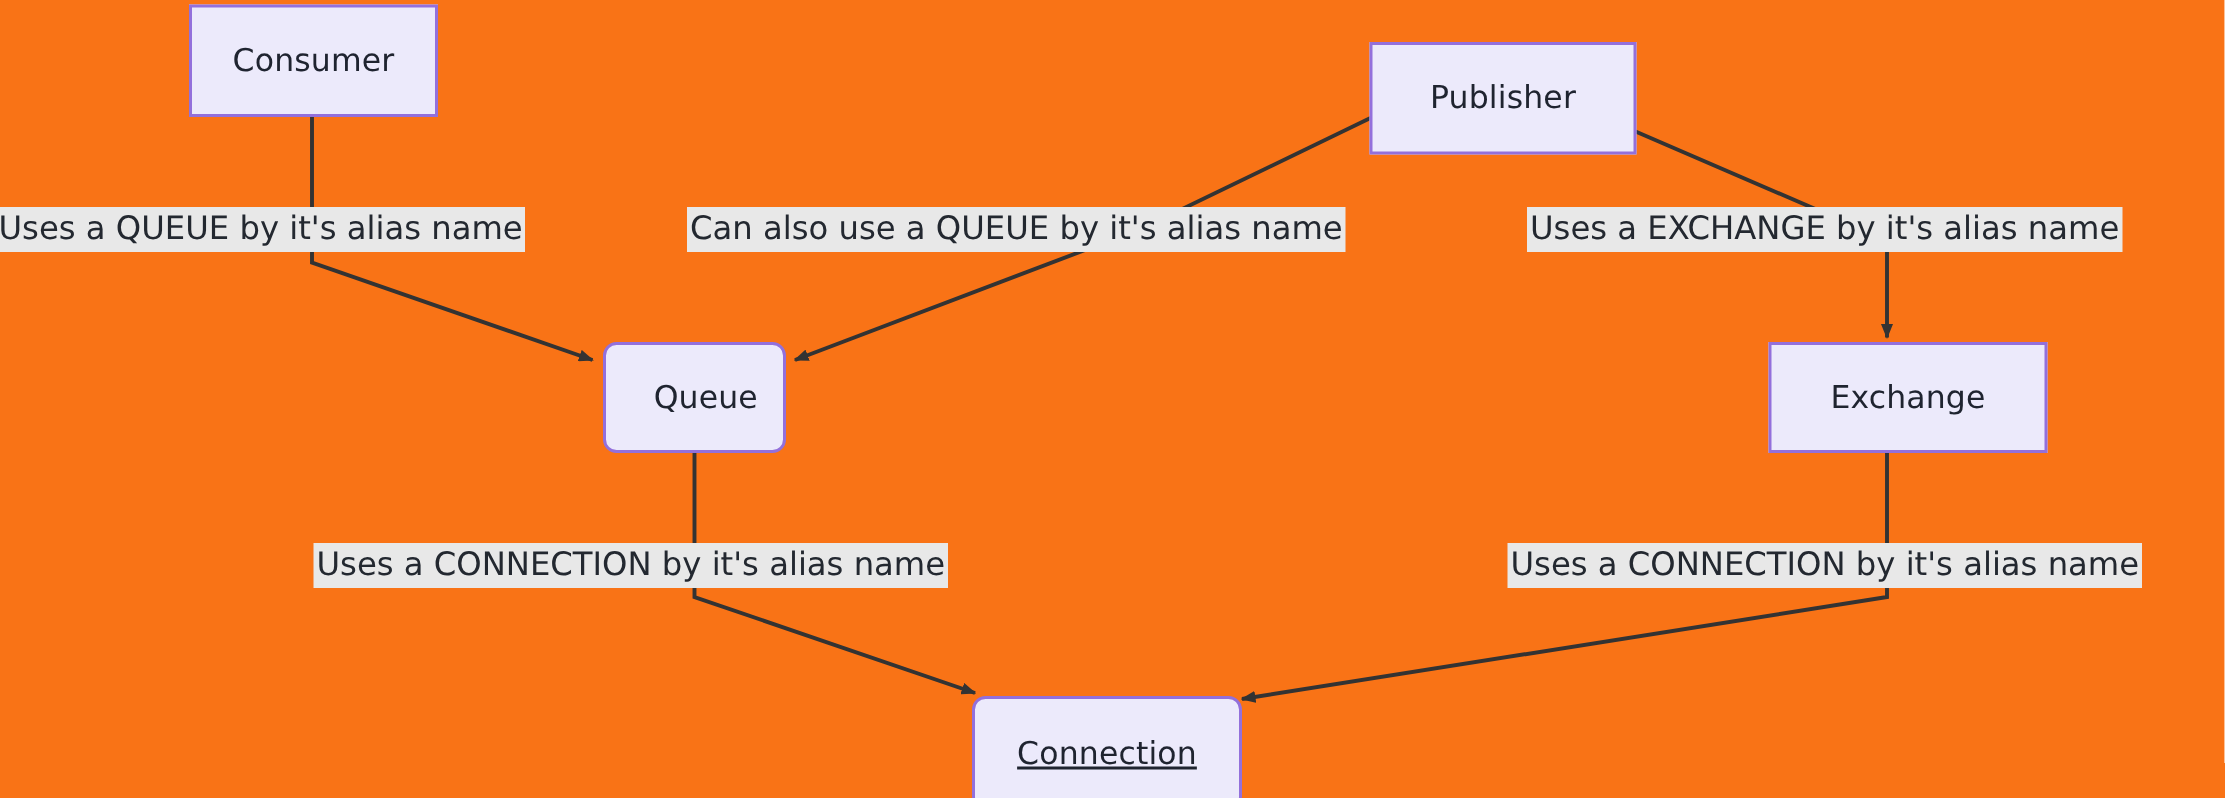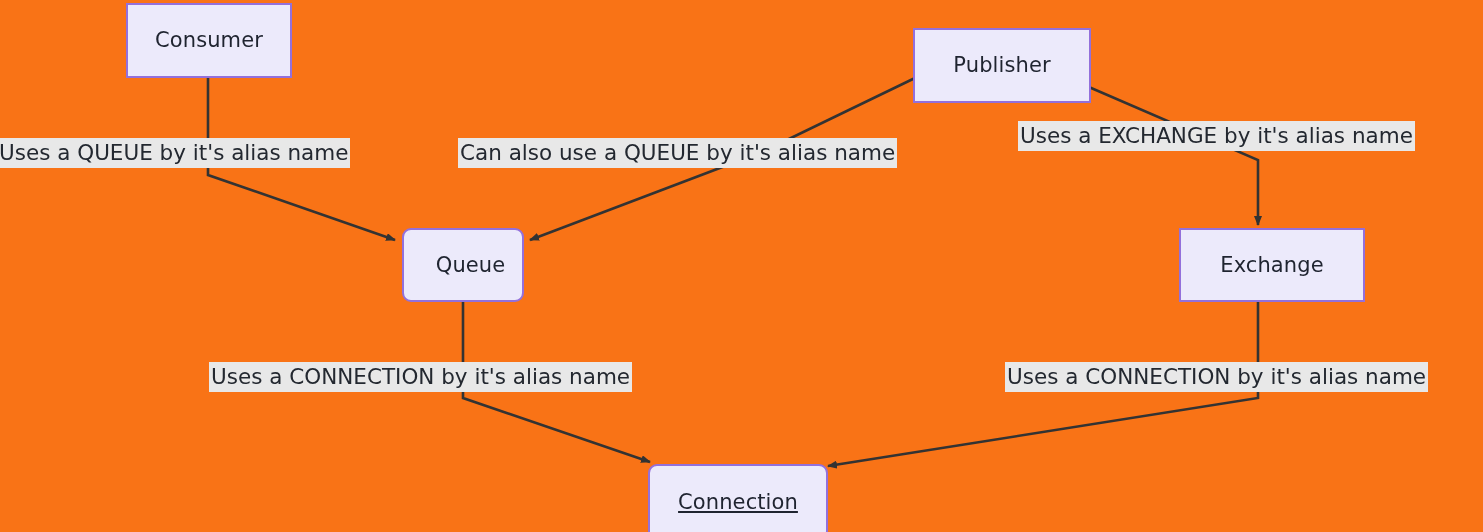--- a/index.html
+++ b/index.html
@@ -96,19 +96,19 @@
   </div>
 
   <div class="node rounded" style="left:648px; top:464px; width:180px; height:76px;text-decoration:underline;">
     <span class="node-label">Connection</span>
   </div>
 
   <div class="edge-label" style="left:-3px; top:138px;">Uses a QUEUE by it's alias name</div>
 
   <div class="edge-label" style="left:458px; top:138px;">Can also use a QUEUE by it's alias name</div>
 
-  <div class="edge-label" style="left:1018px; top:121px;">Uses a EXCHANGE by it's alias name</div>
+  <div class="edge-label" style="left:1018px; top:138px;">Uses a EXCHANGE by it's alias name</div>
 
   <div class="edge-label" style="left:209px; top:362px;">Uses a CONNECTION by it's alias name</div>
 
   <div class="edge-label" style="left:1005px; top:362px;">Uses a CONNECTION by it's alias name</div>
 
 </div>
 
 </body></html>

